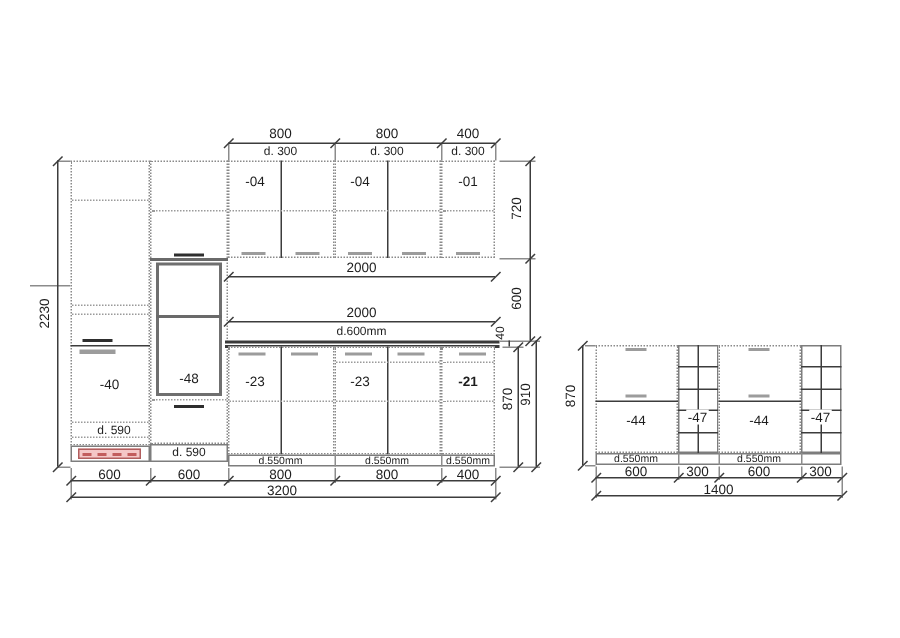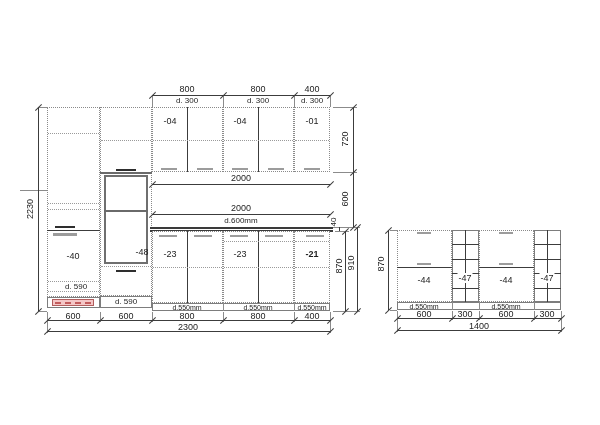--- a/index.html
+++ b/index.html
@@ -50,21 +50,21 @@
   <div class="heater" style="left:52px;top:299px;width:42px;height:7px;">
     <div class="heater-dash"></div>
   </div>
 
   <div class="cab" style="left:100px;top:107px;width:52px;height:189px;"></div>
   <div class="hd" style="left:101px;top:140px;width:50px;"></div>
   <div class="h1" style="left:116px;top:169px;width:20px;"></div>
   <div class="hl2" style="left:100px;top:172px;width:52px;"></div>
   <div class="appl" style="left:104px;top:175px;width:44px;height:89px;"></div>
   <div class="hl2" style="left:104px;top:210px;width:44px;"></div>
-  <div class="t" style="left:142px;top:248px;">-48</div>
+  <div class="t" style="left:126px;top:248px;">-48</div>
   <div class="hd" style="left:101px;top:266px;width:50px;"></div>
   <div class="h1" style="left:116px;top:270px;width:20px;"></div>
   <div class="box" style="left:100px;top:296px;width:52px;height:12px;"></div>
   <div class="t t8" style="left:126px;top:298px;">d. 590</div>
 
   <div class="cab" style="left:152px;top:107px;width:71px;height:65px;"></div>
   <div class="vl" style="left:187px;top:107px;height:65px;"></div>
   <div class="hd" style="left:153px;top:140px;width:69px;"></div>
   <div class="h2" style="left:161px;top:168px;width:16px;"></div>
   <div class="h2" style="left:197px;top:168px;width:16px;"></div>
@@ -181,21 +181,21 @@
   <div class="tk" style="left:290px;top:320px;"></div>
   <div class="tk" style="left:326px;top:320px;"></div>
   <div class="t" style="left:73px;top:312px;">600</div>
   <div class="t" style="left:126px;top:312px;">600</div>
   <div class="t" style="left:187px;top:312px;">800</div>
   <div class="t" style="left:258px;top:312px;">800</div>
   <div class="t" style="left:312px;top:312px;">400</div>
   <div class="hl" style="left:47px;top:331px;width:283px;"></div>
   <div class="tk" style="left:43px;top:331px;"></div>
   <div class="tk" style="left:326px;top:331px;"></div>
-  <div class="t" style="left:188px;top:323px;">2300</div>
+  <div class="t" style="left:188px;top:323px;">3200</div>
 
   <div class="cab" style="left:397px;top:230px;width:55px;height:72px;"></div>
   <div class="hl" style="left:397px;top:267px;width:55px;"></div>
   <div class="h2" style="left:417px;top:232px;width:14px;"></div>
   <div class="h2" style="left:417px;top:263px;width:14px;"></div>
   <div class="t" style="left:424px;top:276px;">-44</div>
 
   <div class="box" style="left:452px;top:230px;width:27px;height:72px;"></div>
   <div class="vl" style="left:465px;top:230px;height:72px;"></div>
   <div class="hl" style="left:452px;top:244px;width:27px;"></div>

